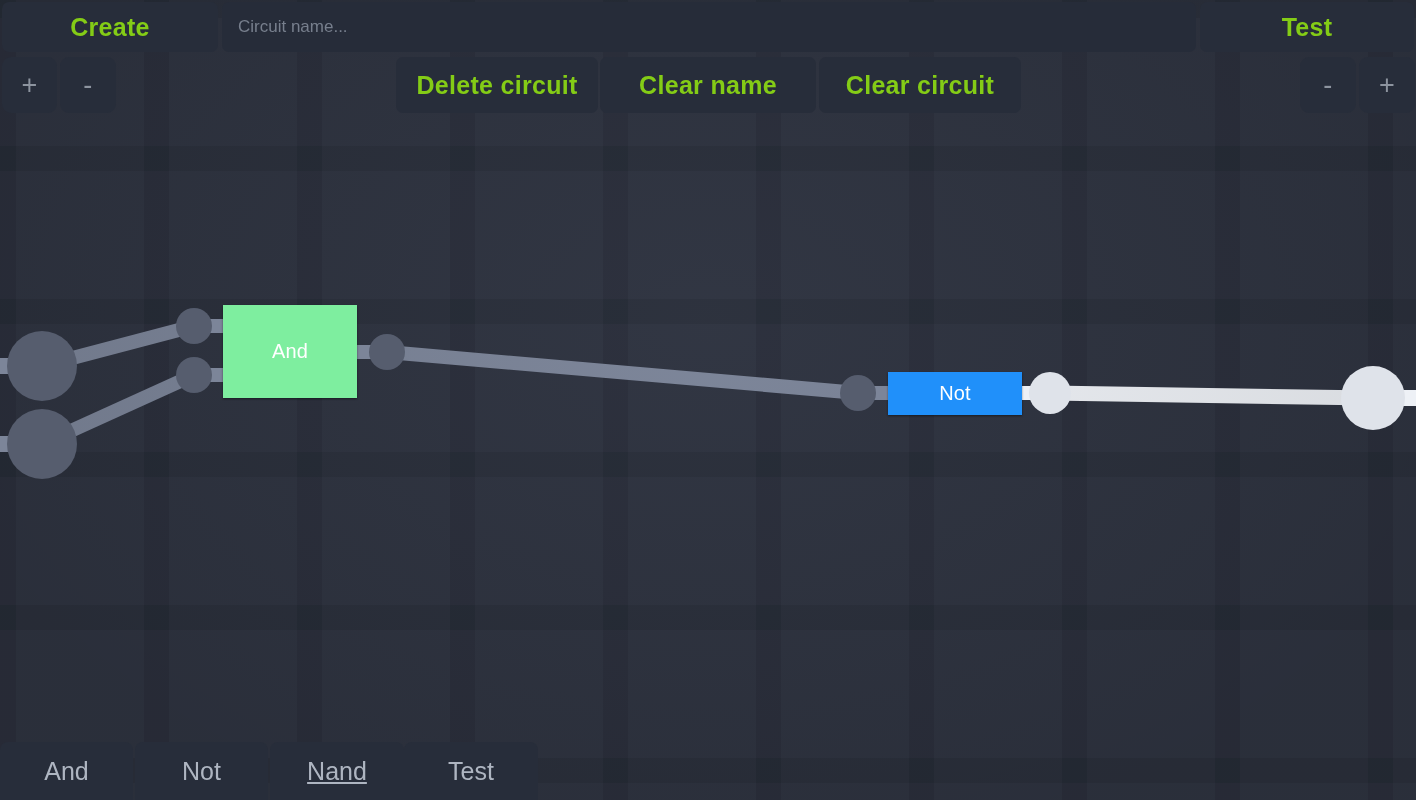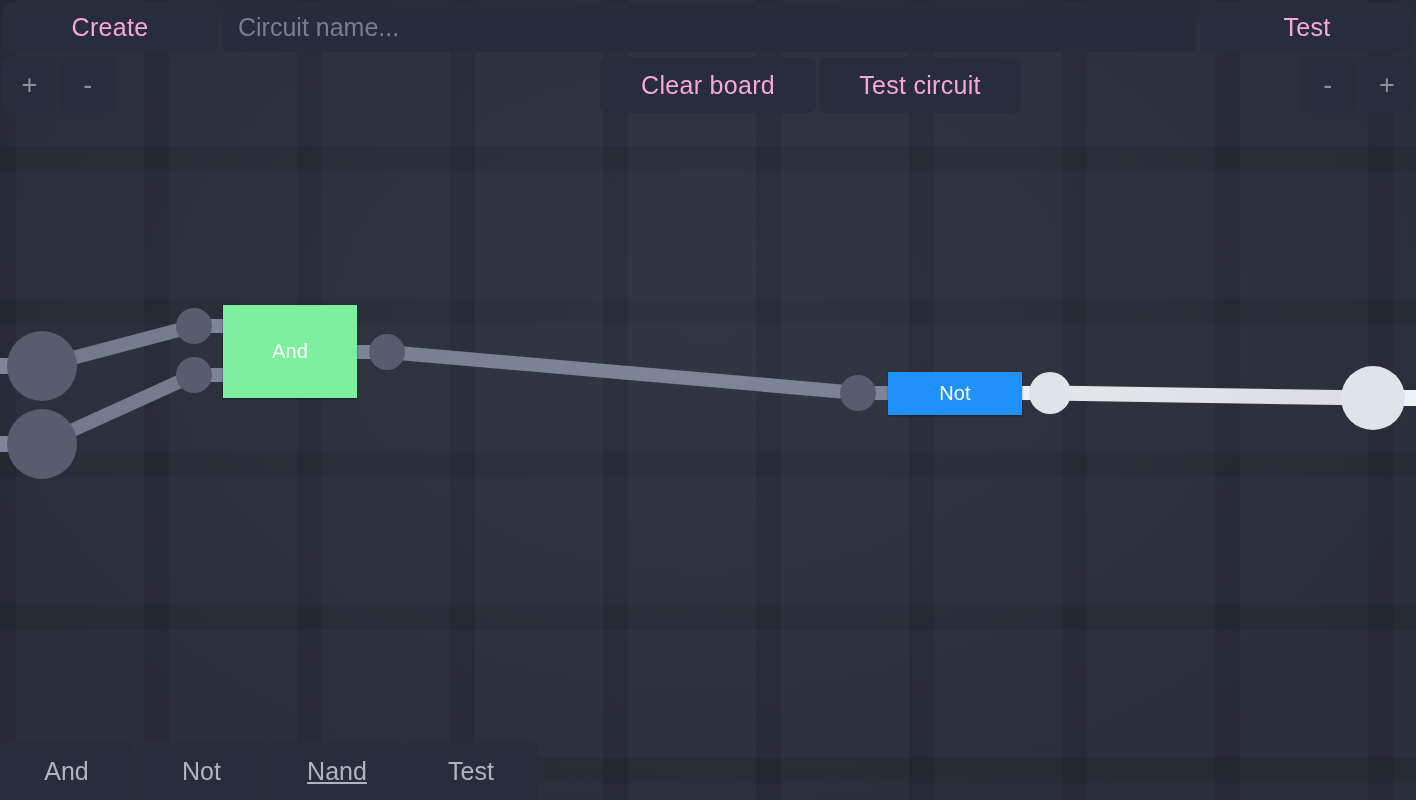--- a/index.html
+++ b/index.html
@@ -77,40 +77,40 @@
     z-index: 20;
   }
   #row-top  { top: 0;  height: 54px; }
   #row-sub  { top: 56px; height: 58px; }
 
   .btn {
     position: absolute;
     background: #272d3a;
     border: none;
     border-radius: 7px;
-    color: #f9a8d4;
+    color: #84cc16;
     font-family: "Liberation Sans", sans-serif;
     font-size: 25px;
-    font-weight: 400;
+    font-weight: 700;
     display: flex;
     align-items: center;
     justify-content: center;
     cursor: pointer;
     padding: 0;
     letter-spacing: .3px;
   }
 
   #name-input {
     position: absolute;
     background: #262c39;
     border: none;
     border-radius: 7px;
     color: #c2c8d2;
     font-family: "Liberation Sans", sans-serif;
-    font-size: 25px;
+    font-size: 17px;
     font-weight: 300;
     padding: 0 16px;
     box-sizing: border-box;
     outline: none;
   }
   #name-input::placeholder { color: #777f8d; opacity: 1; }
 
   .zoom-btn {
     font-size: 27px;
     color: #8d949f;
@@ -192,24 +192,25 @@
   <input id="name-input" type="text" style="left: 222px; top: 2px; width: 974px; height: 50px;" placeholder="Circuit name...">
 
   <button class="btn" id="menu-btn" style="left:1200px; top:2px; width:214px; height:50px;">Test</button>
 </div>
 
 <div class="topbar-row" id="row-sub">
   <button class="btn zoom-btn" style="left:2px; top:1px; width:55px; height:56px;">+</button>
 
   <button class="btn zoom-btn" style="left:60px; top:1px; width:56px; height:56px;">-</button>
 
-
-  <button class="btn" style="left:600px; top:1px; width:216px; height:56px;">Clear board</button>
-
-  <button class="btn" style="left:819px; top:1px; width:202px; height:56px;">Test circuit</button>
+  <button class="btn" style="left:396px; top:1px; width:202px; height:56px;">Delete circuit</button>
+
+  <button class="btn" style="left:600px; top:1px; width:216px; height:56px;">Clear name</button>
+
+  <button class="btn" style="left:819px; top:1px; width:202px; height:56px;">Clear circuit</button>
 
   <button class="btn zoom-btn" style="left:1300px; top:1px; width:56px; height:56px;">-</button>
 
   <button class="btn zoom-btn" style="left:1359px; top:1px; width:56px; height:56px;">+</button>
 </div>
 
 <div id="palette">
     <button class="pal-btn" style="left: 0px; width: 133px;">
       <span>And</span>
     </button>

